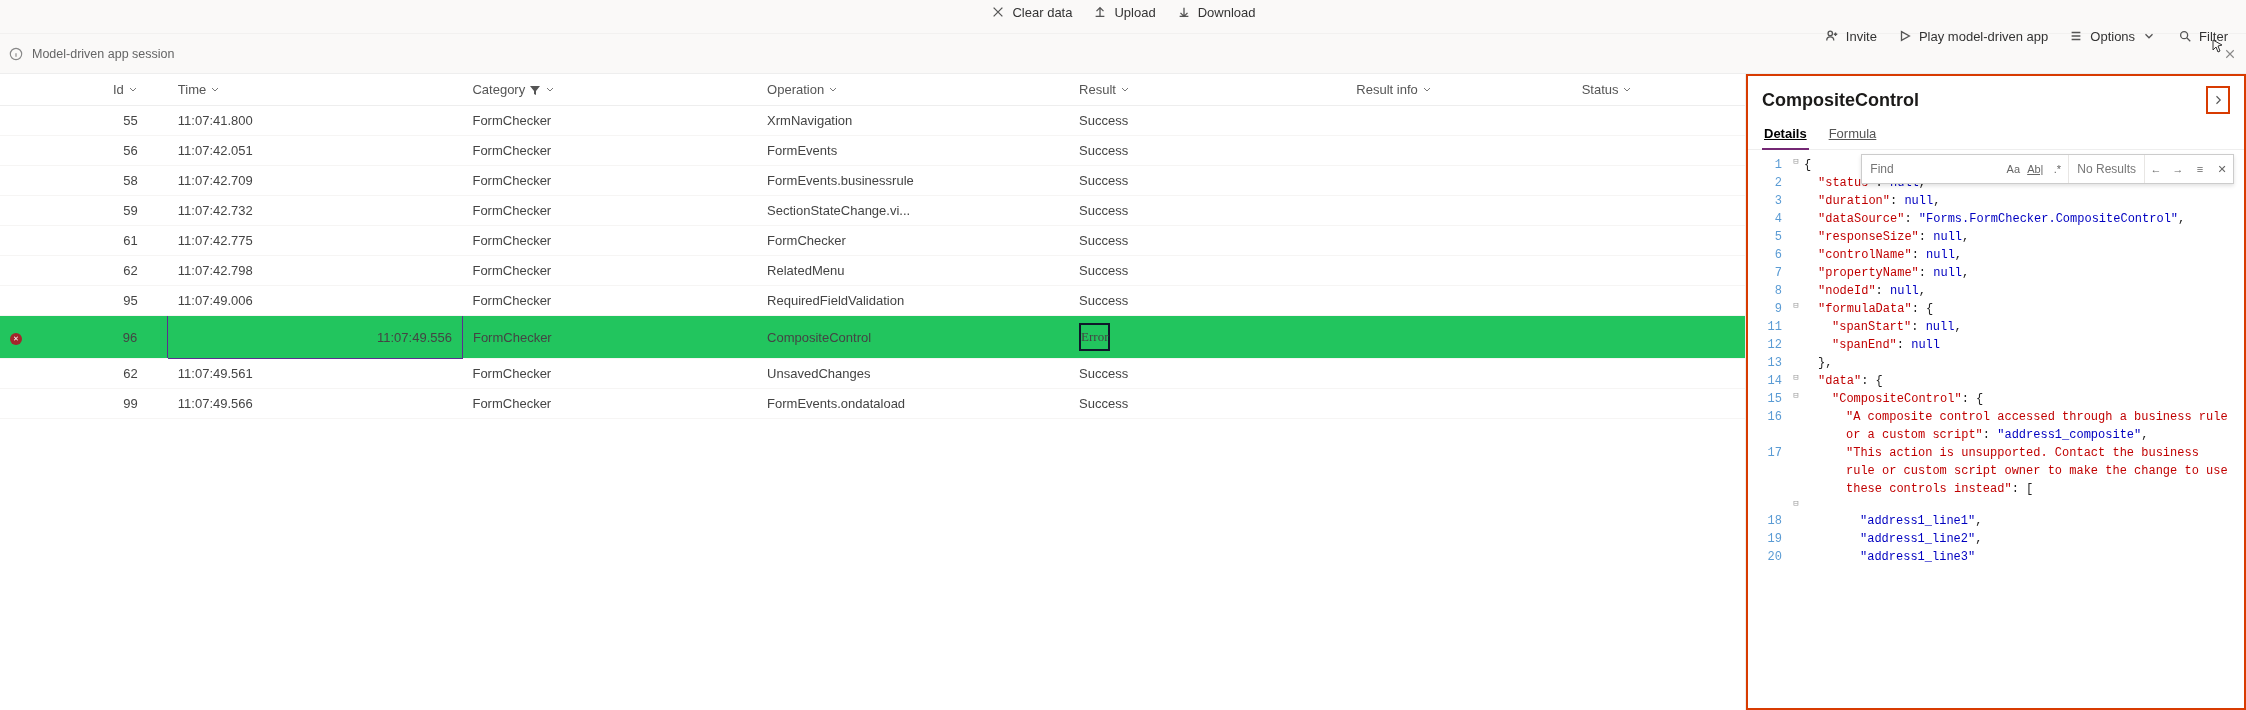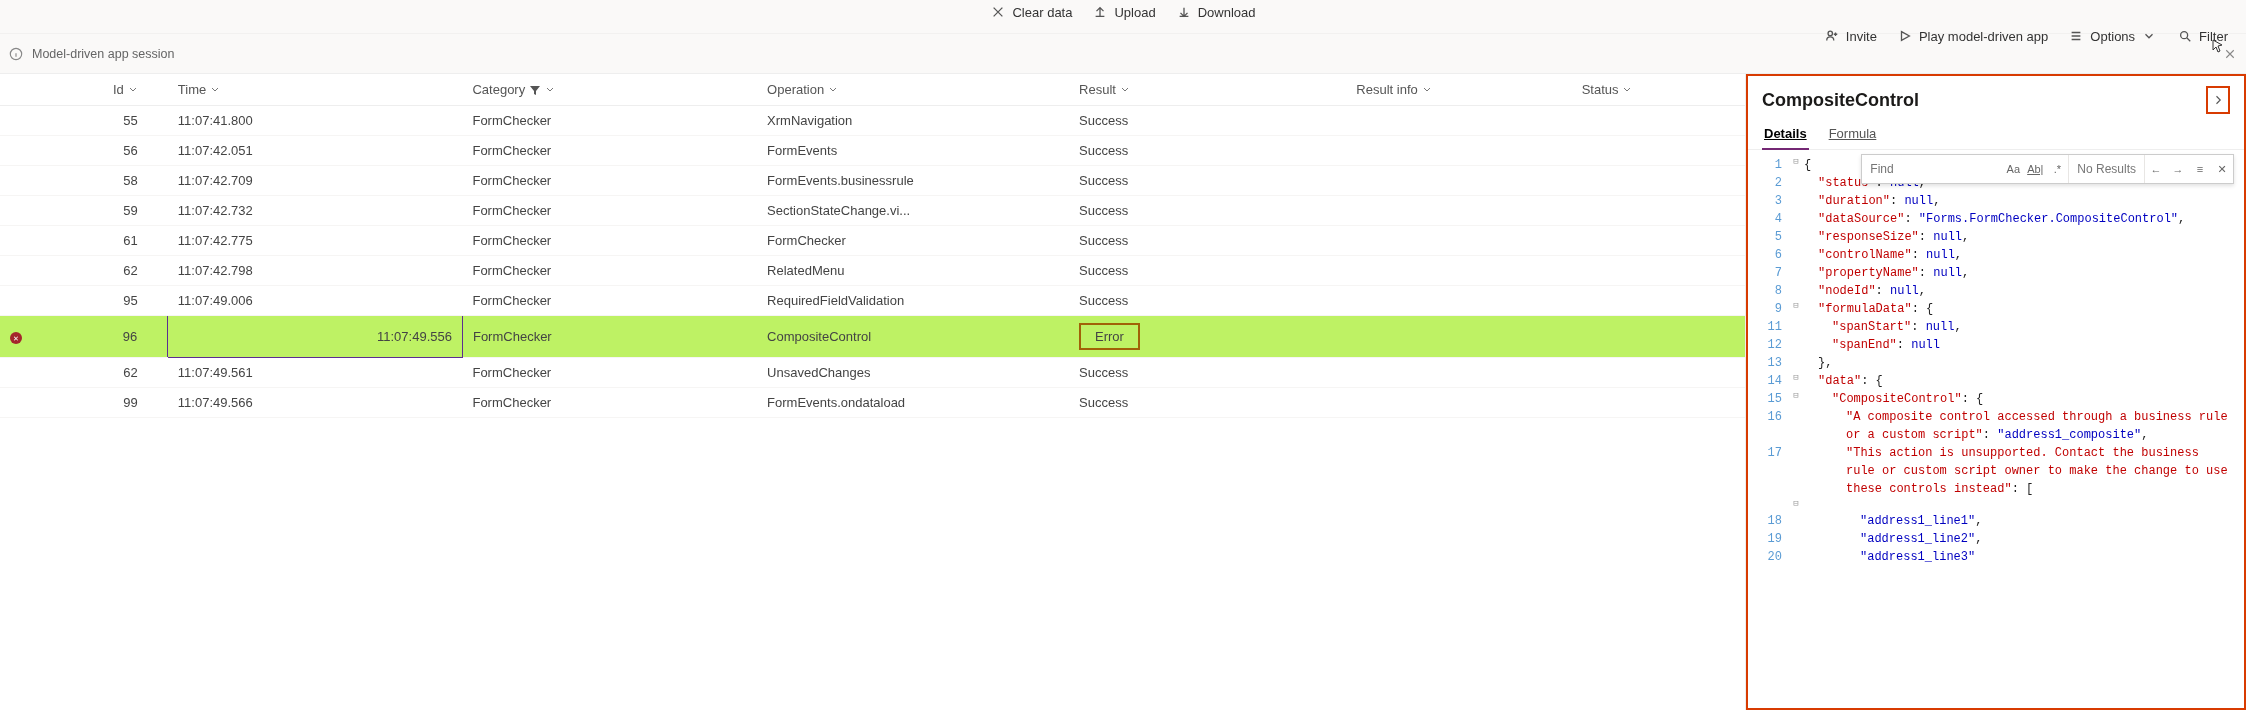--- a/index.html
+++ b/index.html
@@ -68,34 +68,35 @@
   }
   thead th .hdr { display: inline-flex; align-items: center; gap: 4px; }
   .chev { width: 10px; height: 10px; }
   .funnel { width: 12px; height: 12px; }
   tbody td {
     padding: 7px 10px;
     color: #444;
     border-bottom: 1px solid #f6f5f4;
     white-space: nowrap;
   }
-  tbody tr.selected { background: #bef264; }
+  tbody tr.selected { background: #22c55e; }
   .err-dot {
     width: 12px; height: 12px; background: #a4262c; border-radius: 50%; display: inline-flex; align-items:center; justify-content:center;
   }
   .err-dot::after { content:"✕"; color:#fff; font-size:7px; line-height:1; }
   .time-cell-selected {
     border: 1.5px solid #5c2e91;
     padding: 5px 10px !important;
     text-align: right;
   }
   .result-error-box {
     display: inline-block;
-    border: 2px solid #a16207;
-    padding: 4px 14px;
+    border: 2px solid #0f172a;
+    padding: 4px 0;
+    font-family: Liberation Serif, serif;
   }
 
   
   .panel {
     width: 500px;
     flex-shrink: 0;
     background: #fff;
     border: 2px solid #d83b01;
     display: flex;
     flex-direction: column;

